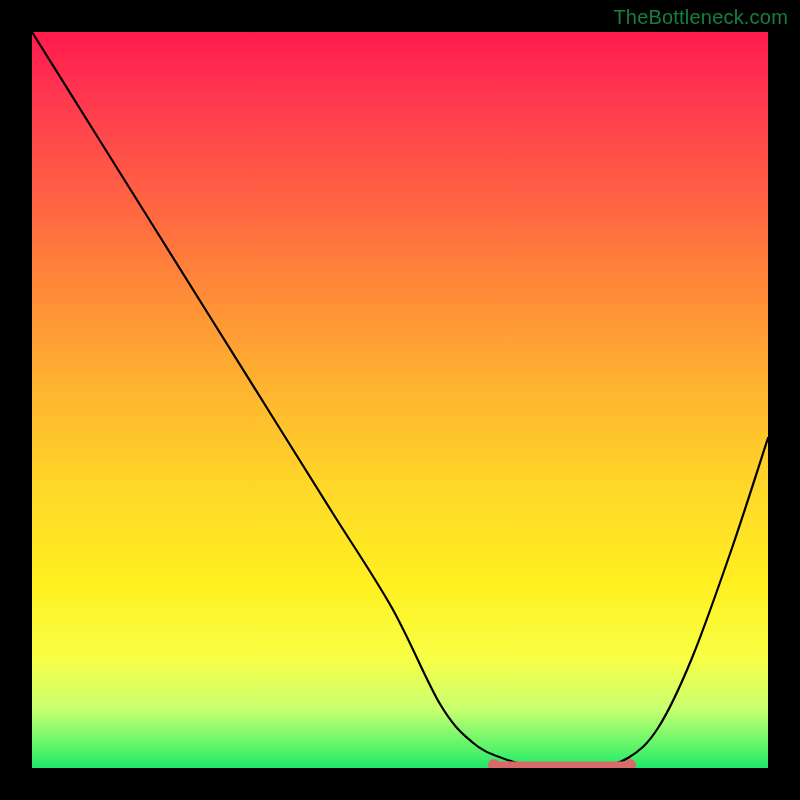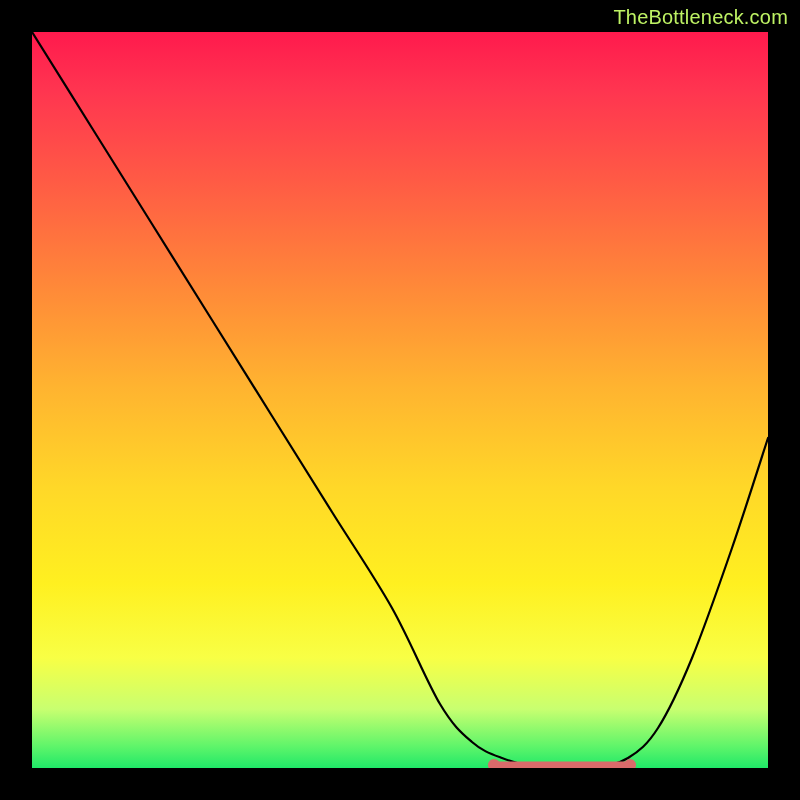--- a/index.html
+++ b/index.html
@@ -47,21 +47,21 @@
     position: absolute;
     inset: 0;
     width: 100%;
     height: 100%;
     overflow: visible;
   }
   .watermark {
     position: absolute;
     top: 6px;
     right: 12px;
-    color: #bef264;
+    color: #15803d;
     font-size: 20px;
     font-weight: 500;
     letter-spacing: 0.2px;
     user-select: none;
   }
 </style>
 </head>
 <body>
 
 <div class="frame">

